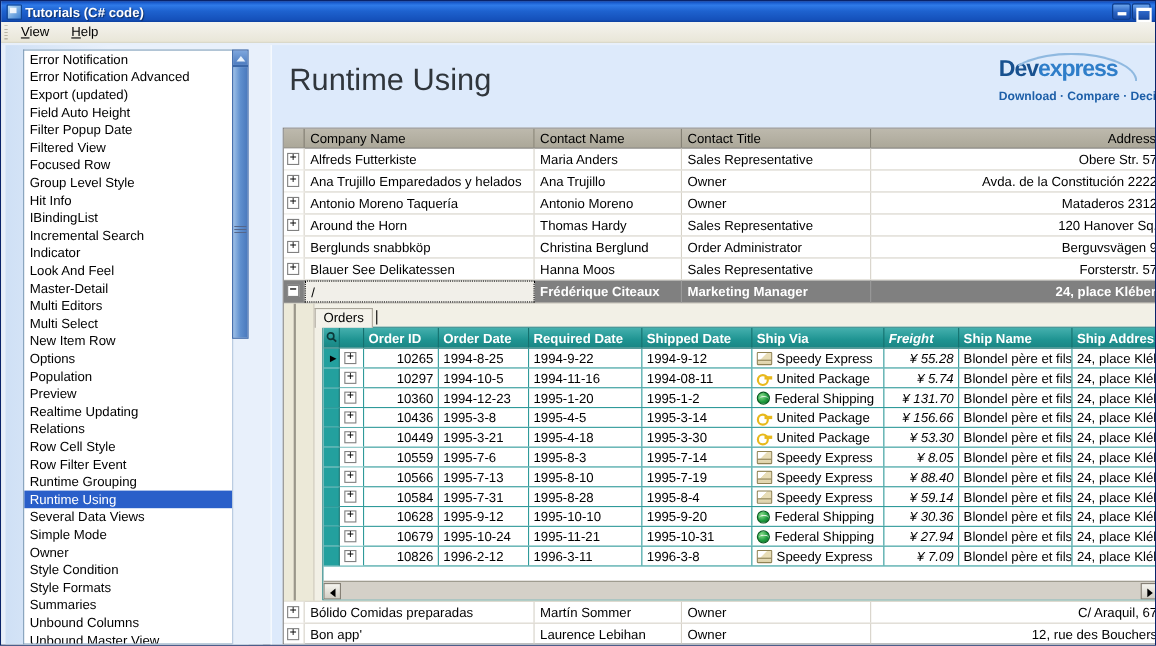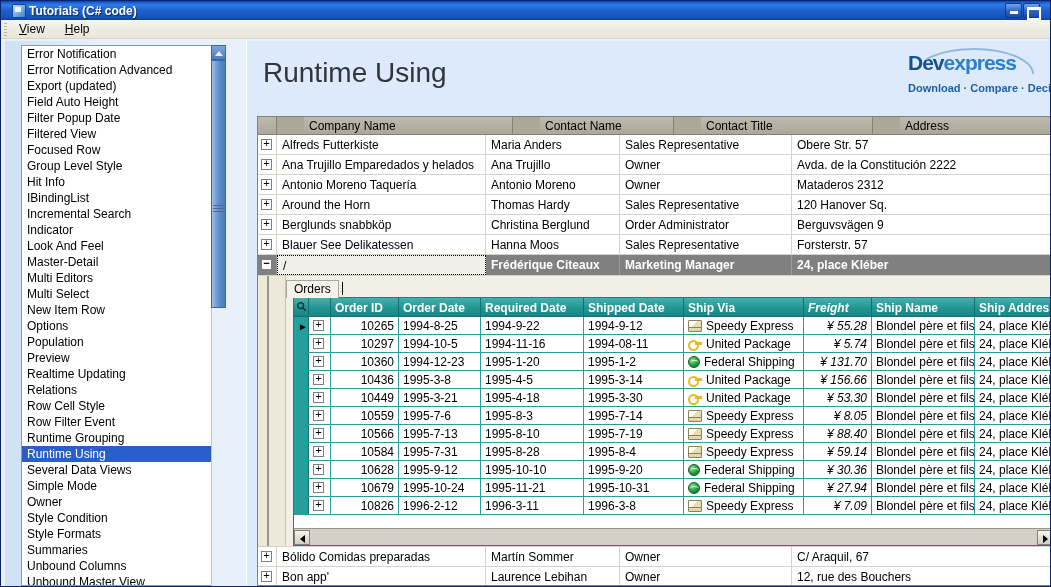--- a/index.html
+++ b/index.html
@@ -18,21 +18,21 @@
     border: 1px solid #0a246a;
     background: #ece9d8;
     overflow: hidden;
   }
 
   
   #titlebar {
     position: absolute; left: 0; top: 0; width: 1049px; height: 19px;
     background: linear-gradient(to bottom, #0a3fa8 0%, #1b5fd0 8%, #2f7ae8 20%, #1e62cf 48%, #1551bb 88%, #0c3f9e 100%);
     display: flex; align-items: center;
-    padding: 0 10px;
+    padding: 0 4px;
   }
   #app-icon {
     width: 14px; height: 14px; margin: 0 3px 0 1px;
     background: linear-gradient(135deg,#bfe0f7,#3b7fd0);
     border: 1px solid #10448e; border-radius: 1px;
     position: relative; flex: none;
   }
   #app-icon:after{
     content:""; position:absolute; left:2px; top:2px; width:6px; height:5px;
     background:#ffffff; opacity:.85;
@@ -164,39 +164,38 @@
     position: absolute; left: 10px; top: 75px; width: 796px; height: 470px;
     background: #ffffff;
     border: 1px solid #808080;
     overflow: hidden;
     font-size: 12px;
   }
   .mrow { display: flex; height: 20px; align-items: stretch; border-bottom: 1px solid #d6d2c8; }
   .mrow.header {
     height: 18px; border-bottom: 1px solid #808080;
     background: #aca899;
-    gap: 27px;
   }
   .mcell {
     border-right: 1px solid #d6d2c8;
     padding: 2px 0 0 5px; overflow: hidden; white-space: nowrap;
     line-height: 16px;
   }
   .mrow.header .mcell {
     background: linear-gradient(to bottom,#bdb9ad,#aca899);
     border-right: 1px solid #858175;
     font-weight: normal; color: #000;
     padding-top: 1px; line-height: 16px;
   }
   .c-ind { width: 19px; flex: none; border-right: 1px solid #d6d2c8; background:#fff; position: relative; }
   .mrow.header .c-ind { background: linear-gradient(to bottom,#bdb9ad,#aca899); border-right:1px solid #858175; }
   .c-company { width: 209px; flex: none; }
   .c-contact { width: 134px; flex: none; }
   .c-title   { width: 172px; flex: none; }
-  .c-address { flex: 1 1 auto; border-right: none; }
+  .c-address { flex: 1 1 auto; border-right: none; text-align: right; }
 
   .expander {
     position: absolute; left: 3px; top: 4px;
     width: 11px; height: 11px; background: #fff;
     border: 1px solid #808080; line-height: 9px; text-align: center;
     font-size: 11px; font-family: "Liberation Mono", monospace; color: #000;
   }
 
   
   .mrow.editrow { background: #808080; color: #fff; height: 21px; }

